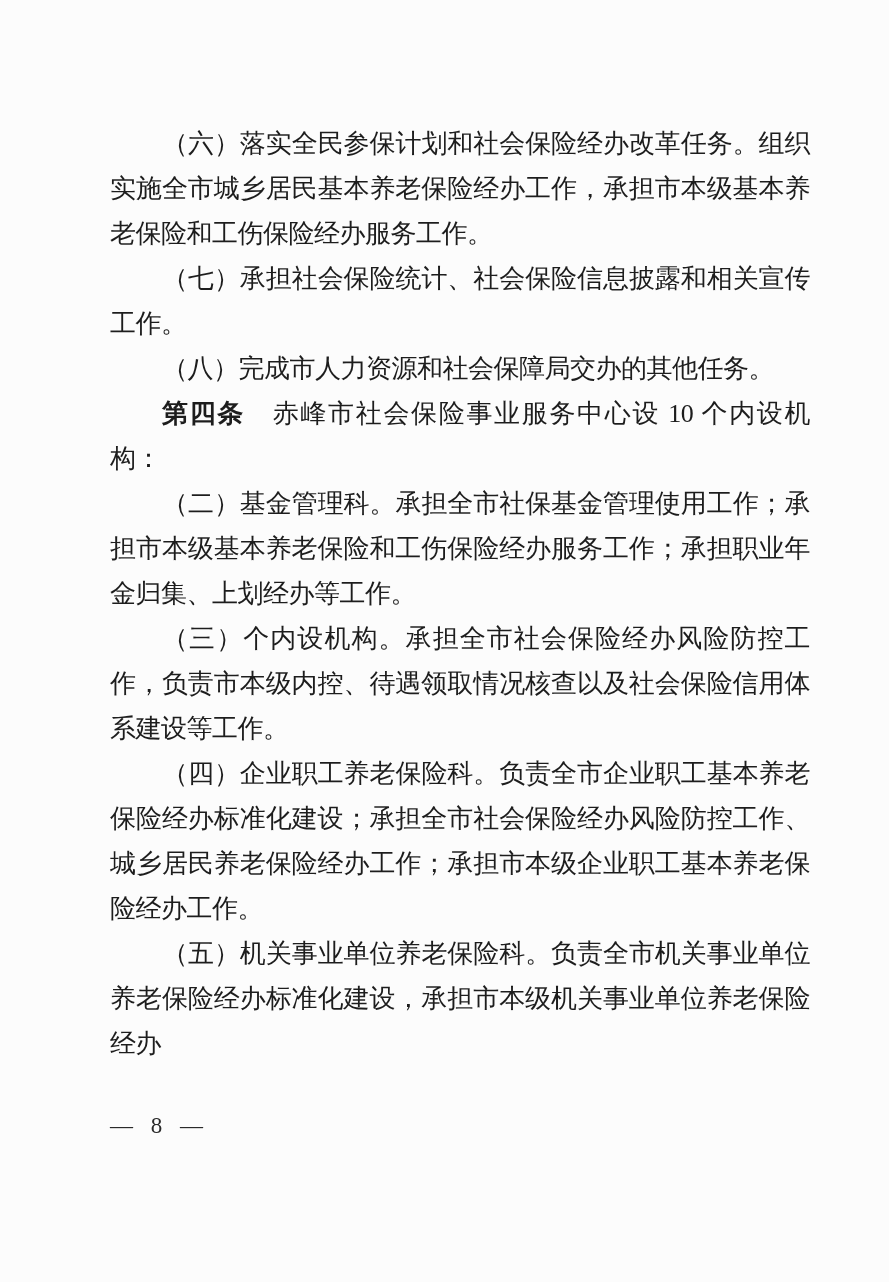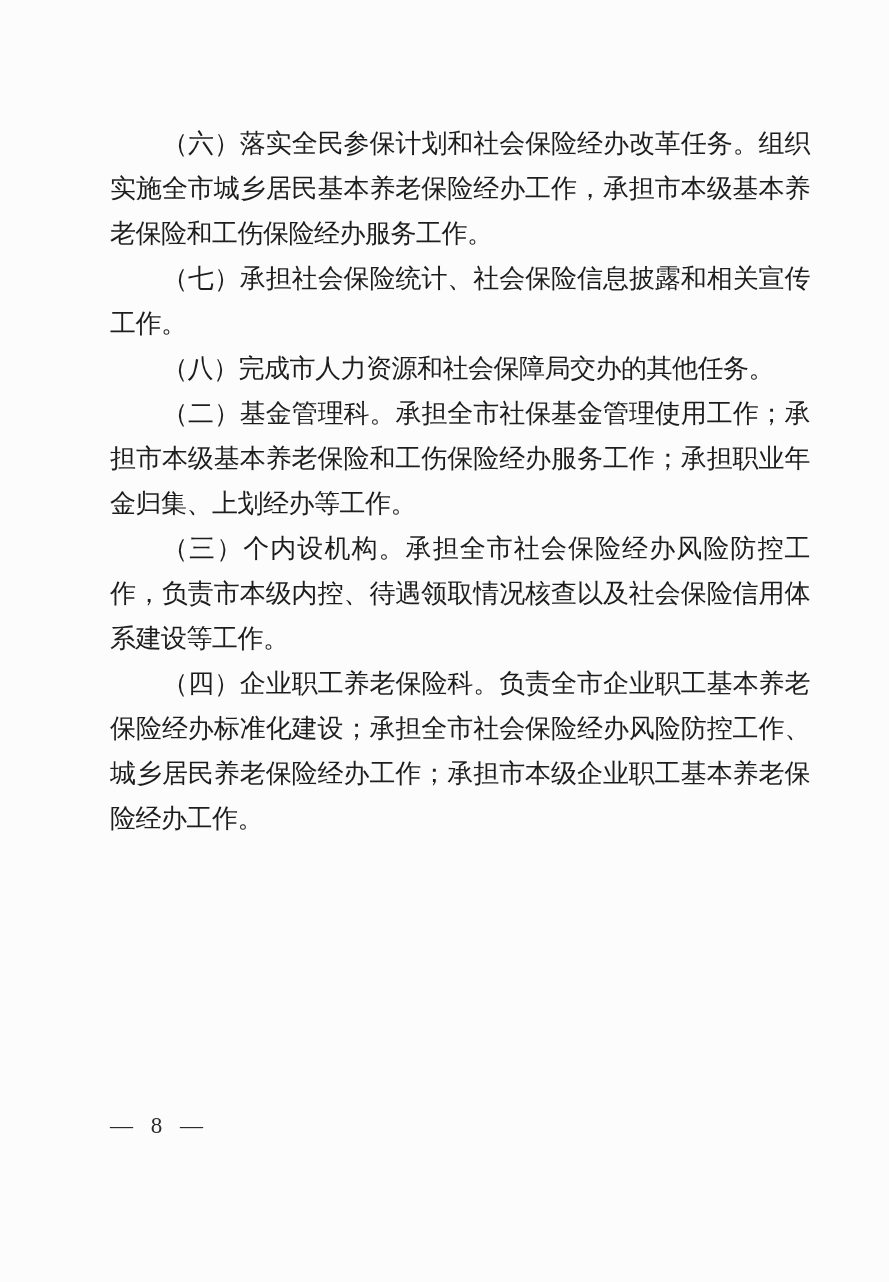--- a/index.html
+++ b/index.html
@@ -49,18 +49,20 @@
   }
 </style>
 </head>
 <body>
 
 <div class="page">
   <div class="body-text">
     <p class="para">（六）落实全民参保计划和社会保险经办改革任务。组织实施全市城乡居民基本养老保险经办工作，承担市本级基本养老保险和工伤保险经办服务工作。</p>
     <p class="para">（七）承担社会保险统计、社会保险信息披露和相关宣传工作。</p>
     <p class="para">（八）完成市人力资源和社会保障局交办的其他任务。</p>
+    <p class="para"><span class="article-label">第四条</span><span>　赤峰市社会保险事业服务中心设 10 个内设机构：</span></p>
     <p class="para">（二）基金管理科。承担全市社保基金管理使用工作；承担市本级基本养老保险和工伤保险经办服务工作；承担职业年金归集、上划经办等工作。</p>
     <p class="para">（三）个内设机构。承担全市社会保险经办风险防控工作，负责市本级内控、待遇领取情况核查以及社会保险信用体系建设等工作。</p>
     <p class="para">（四）企业职工养老保险科。负责全市企业职工基本养老保险经办标准化建设；承担全市社会保险经办风险防控工作、城乡居民养老保险经办工作；承担市本级企业职工基本养老保险经办工作。</p>
+    <p class="para">（五）机关事业单位养老保险科。负责全市机关事业单位养老保险经办标准化建设，承担市本级机关事业单位养老保险经办</p>
   </div>
   <div class="page-number">— 8 —</div>
 </div>
 
 </body></html>

